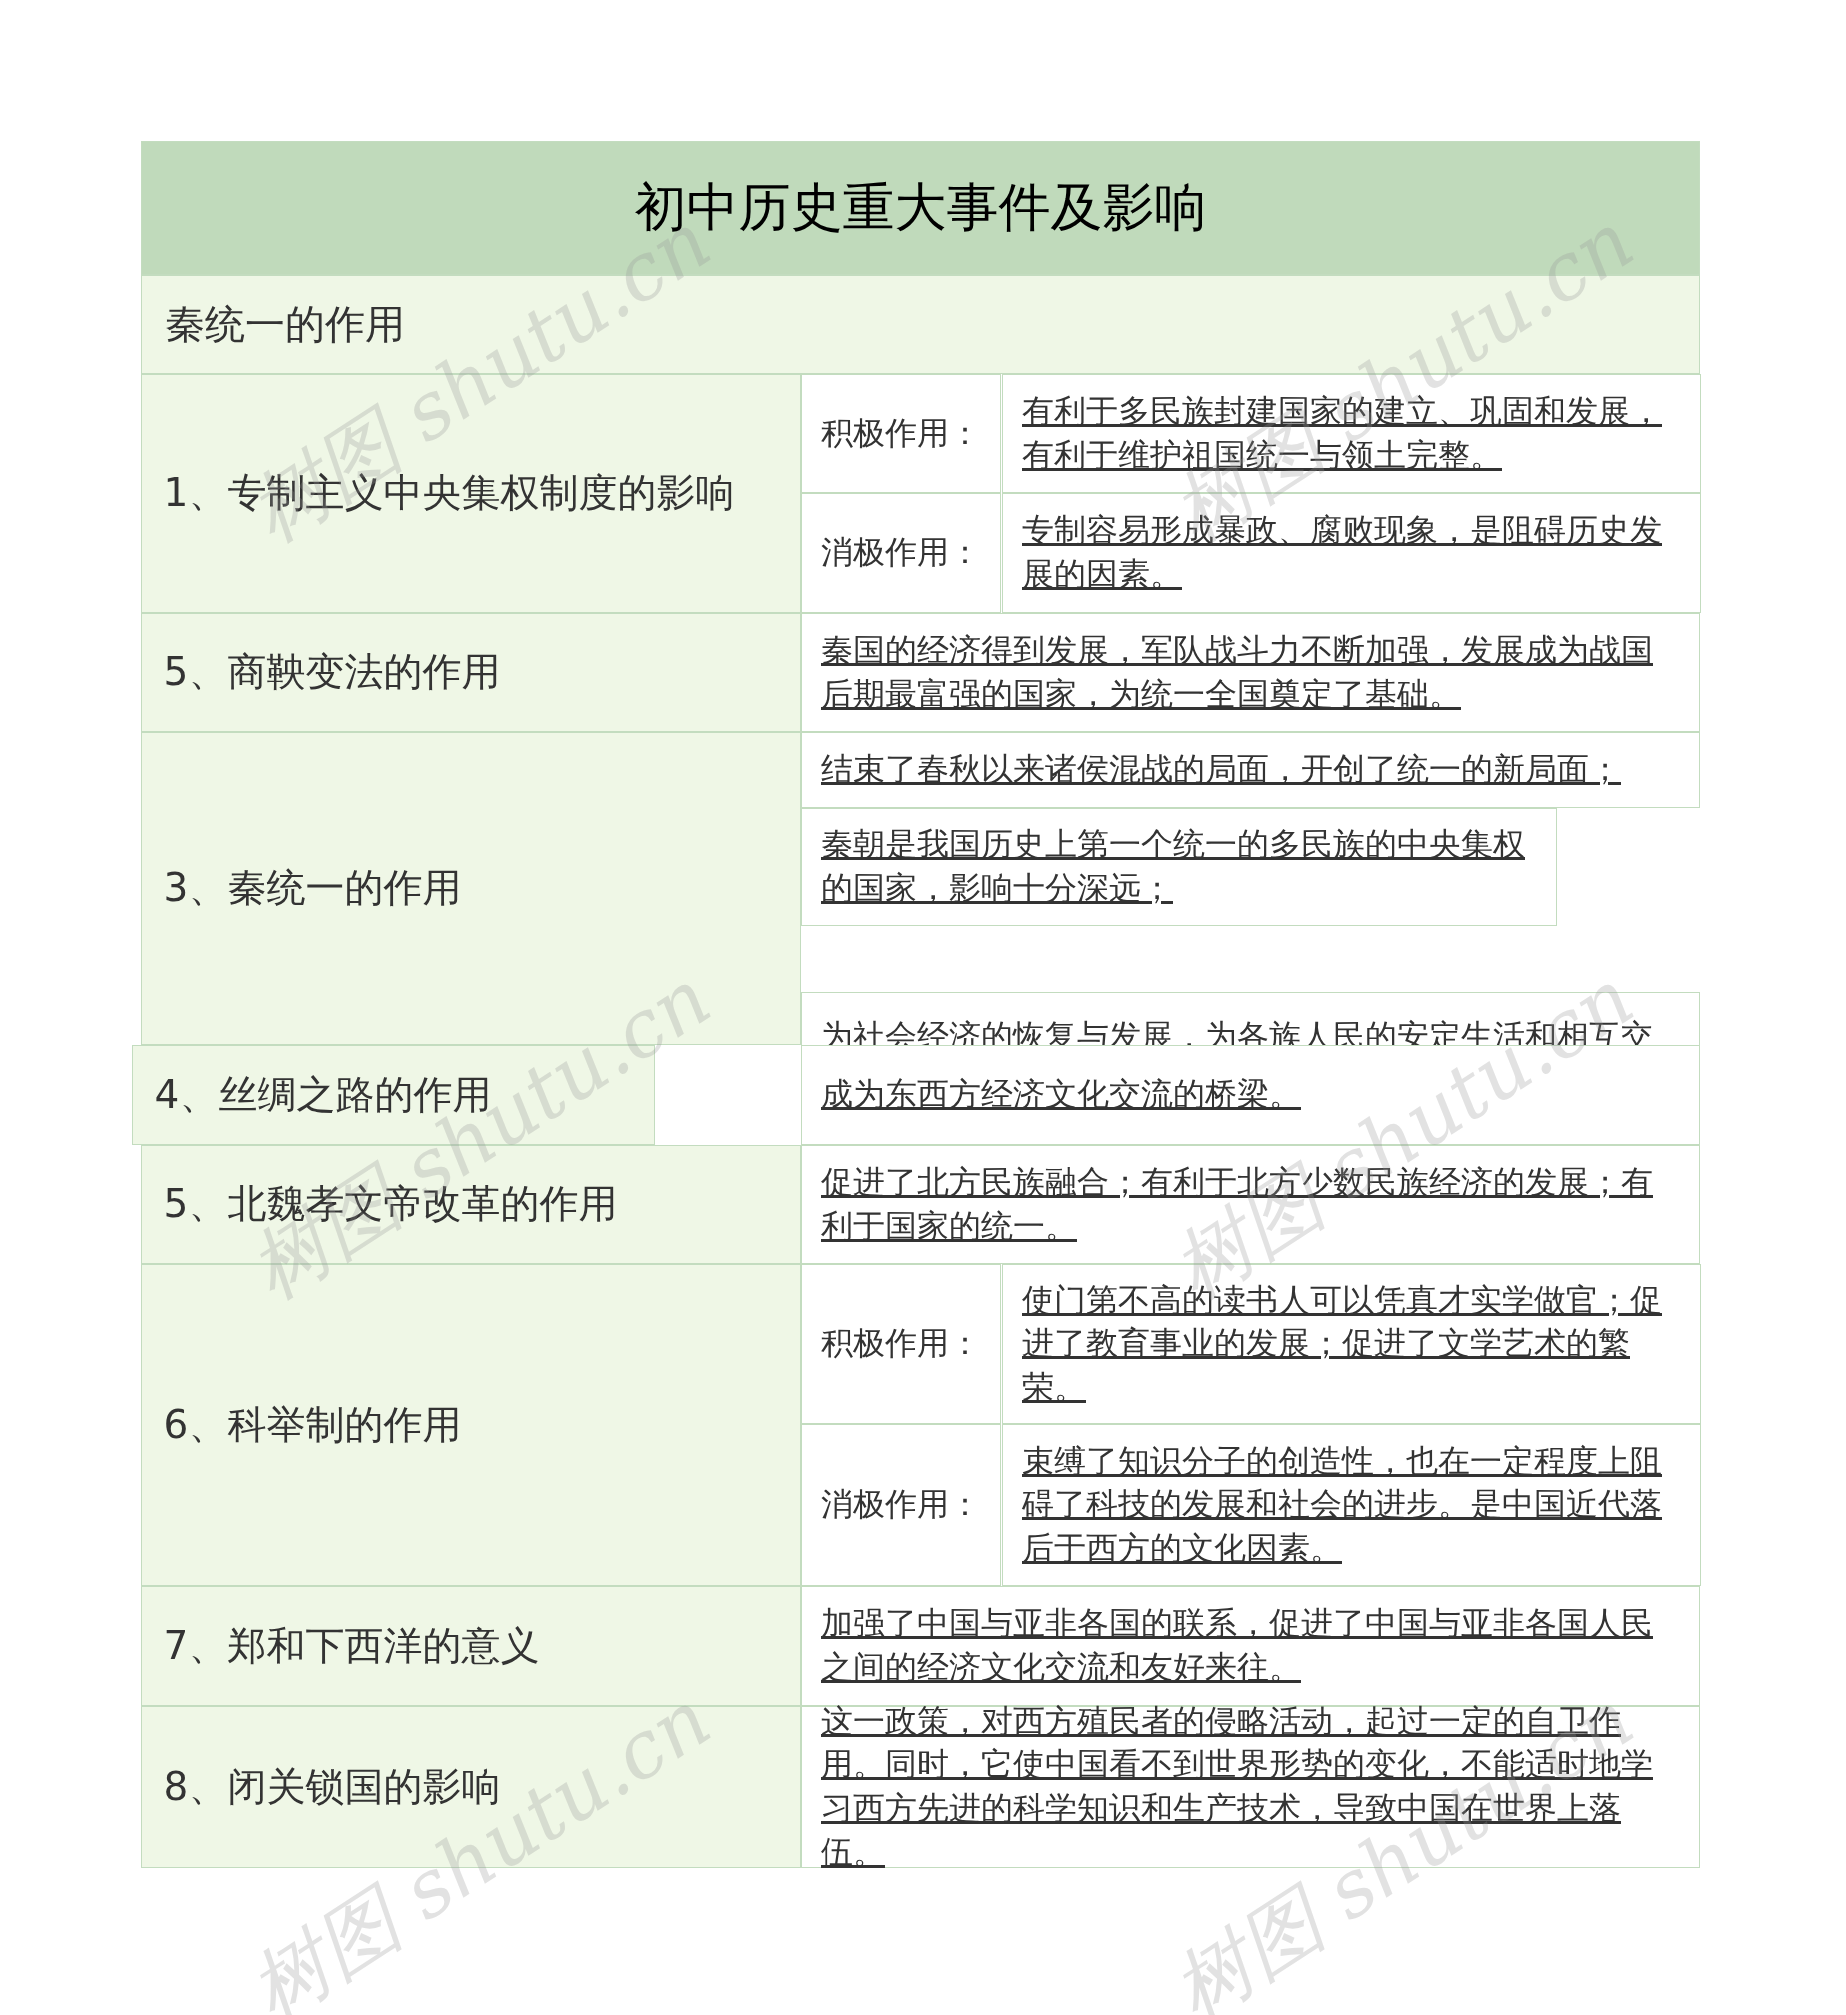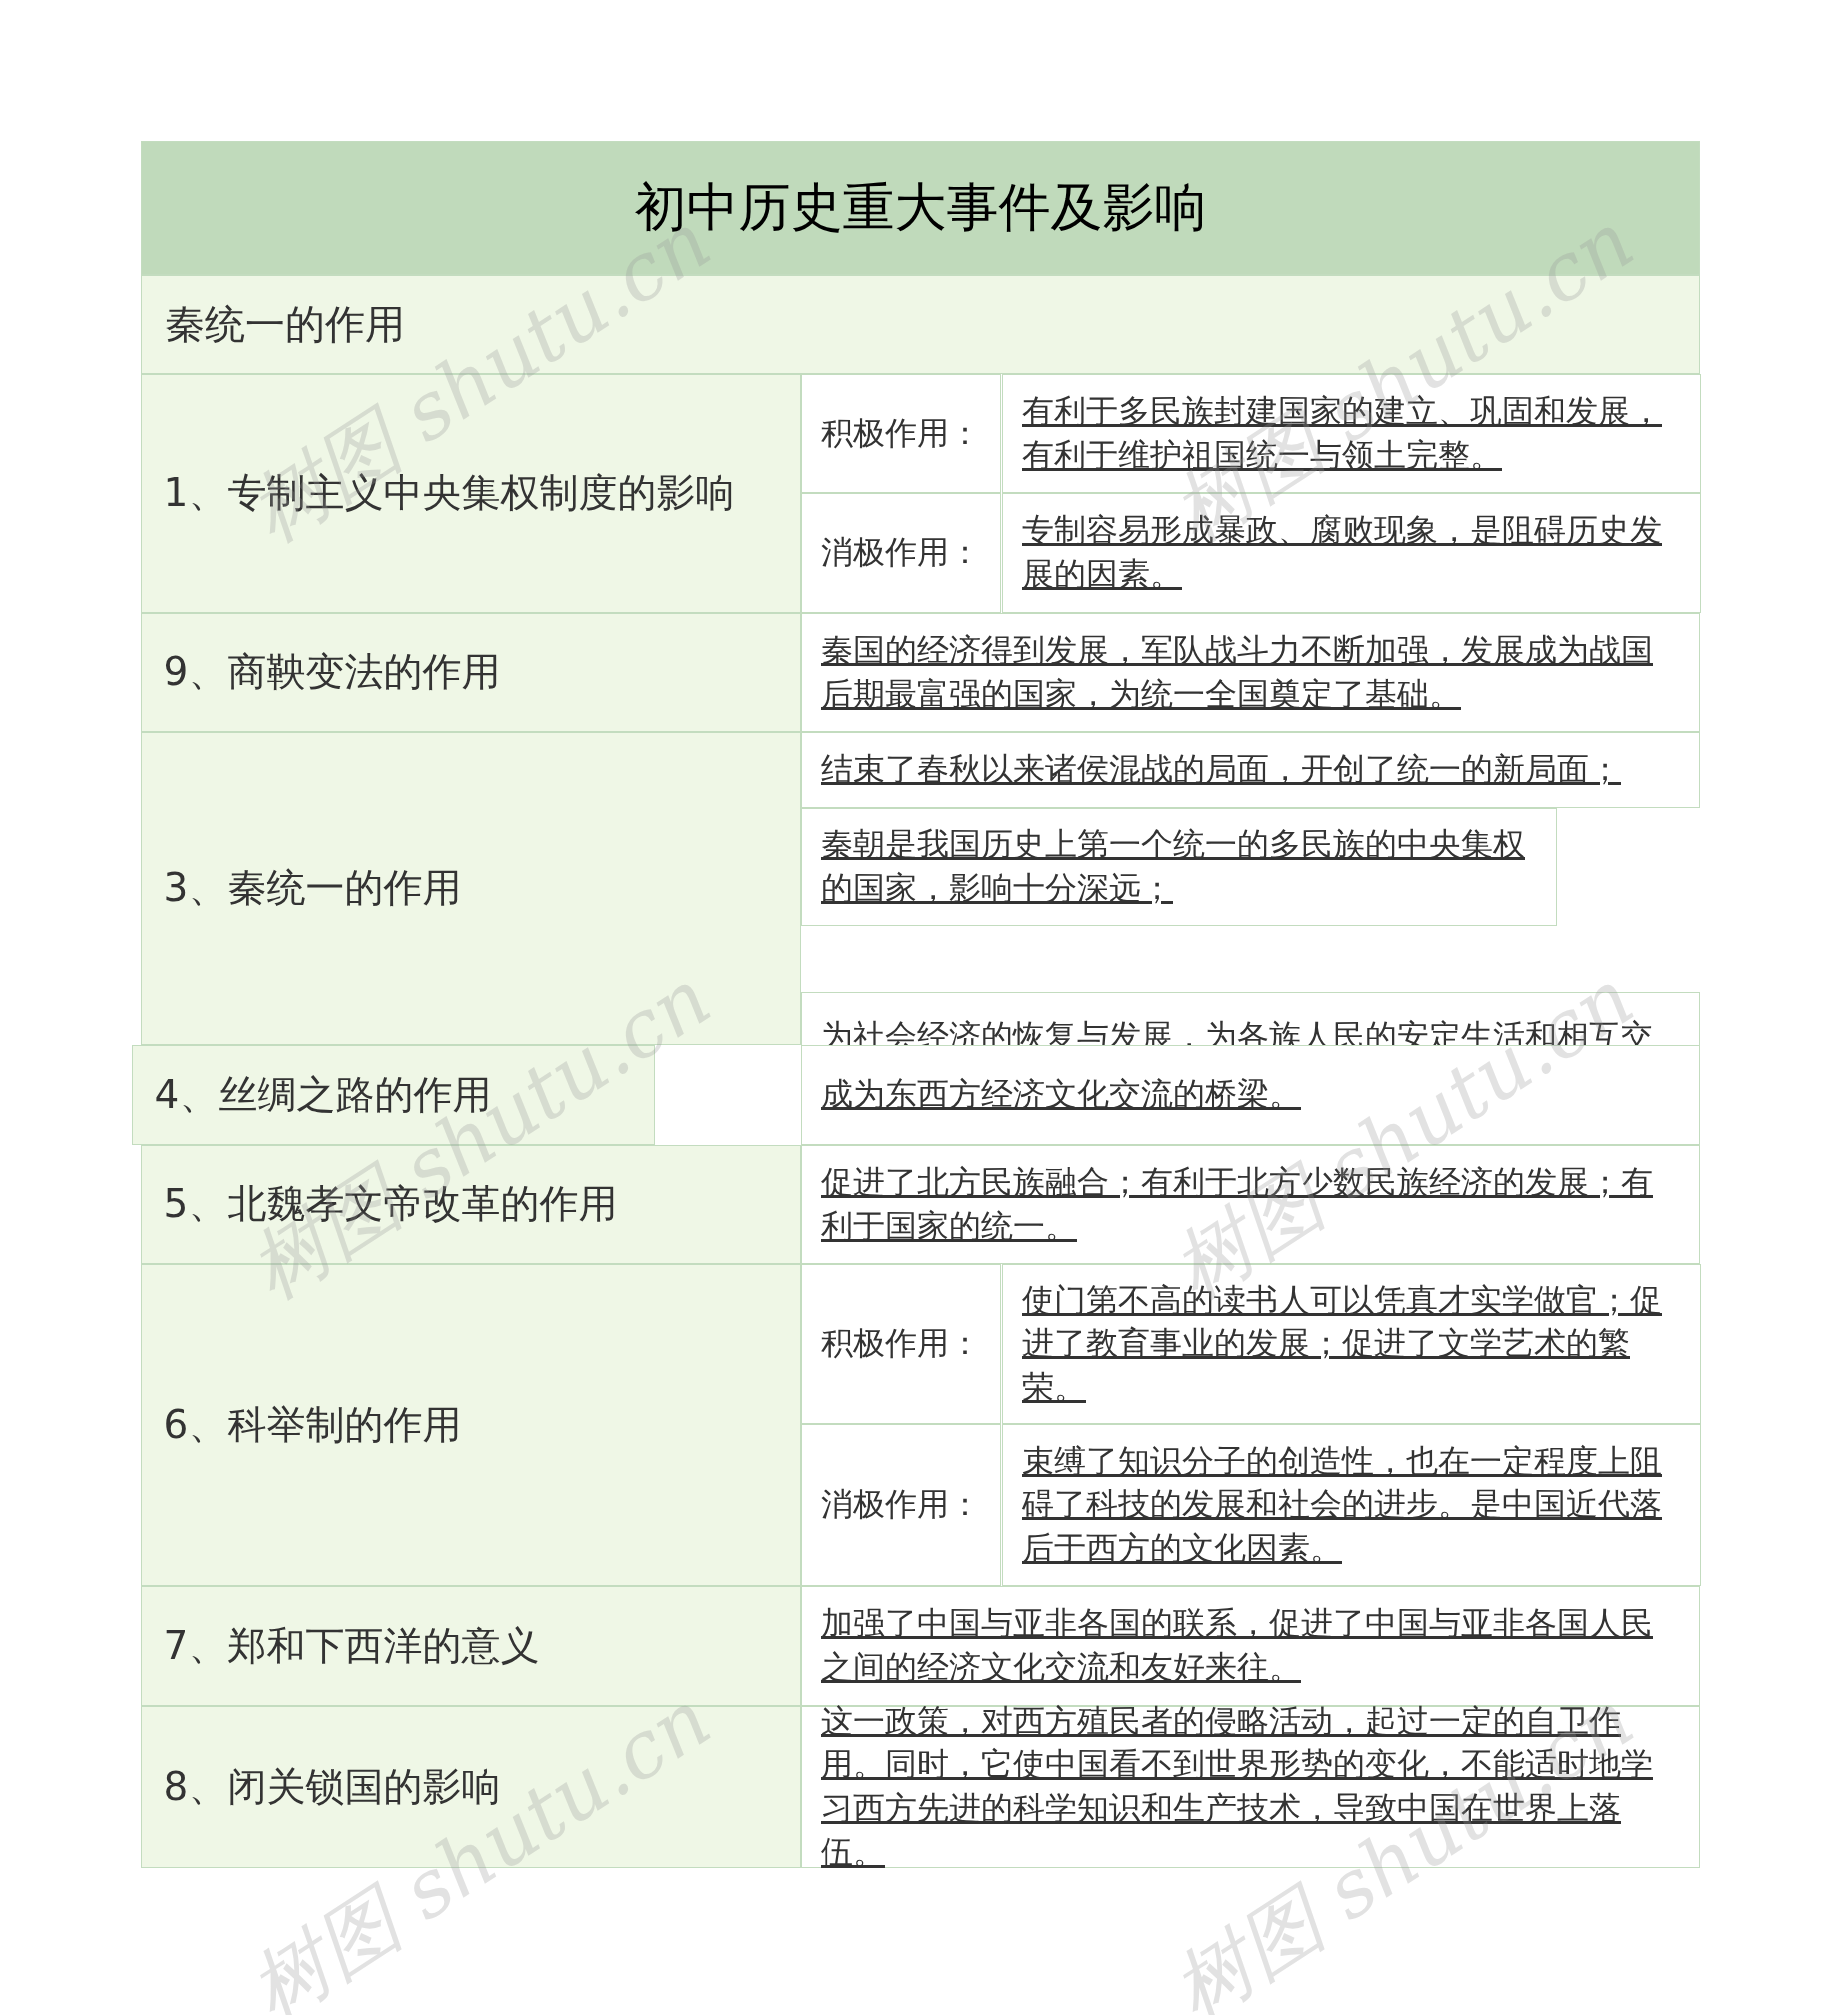--- a/index.html
+++ b/index.html
@@ -18,21 +18,21 @@
 <div>
   <div class="cell title" style="left:141px;top:141px;width:1559px;height:134px;">初中历史重大事件及影响</div>
   <div class="cell sec" style="left:141px;top:275px;width:1559px;height:99px;">秦统一的作用</div>
 
   <div class="cell evt" style="left:141px;top:374px;width:660px;height:239px;">1、专制主义中央集权制度的影响</div>
   <div class="cell lab" style="left:801px;top:374px;width:200px;height:119px;">积极作用：</div>
   <div class="cell txt" style="left:1002px;top:374px;width:699px;height:119px;">有利于多民族封建国家的建立、巩固和发展，有利于维护祖国统一与领土完整。</div>
   <div class="cell lab" style="left:801px;top:493px;width:200px;height:120px;">消极作用：</div>
   <div class="cell txt" style="left:1002px;top:493px;width:699px;height:120px;">专制容易形成暴政、腐败现象，是阻碍历史发展的因素。</div>
 
-  <div class="cell evt" style="left:141px;top:613px;width:660px;height:119px;">9、商鞅变法的作用</div>
+  <div class="cell evt" style="left:141px;top:613px;width:660px;height:119px;">5、商鞅变法的作用</div>
   <div class="cell txt" style="left:801px;top:613px;width:899px;height:119px;">秦国的经济得到发展，军队战斗力不断加强，发展成为战国后期最富强的国家，为统一全国奠定了基础。</div>
 
   <div class="cell evt" style="left:141px;top:732px;width:660px;height:313px;">3、秦统一的作用</div>
   <div class="cell txt" style="left:801px;top:732px;width:899px;height:76px;">结束了春秋以来诸侯混战的局面，开创了统一的新局面；</div>
   <div class="cell txt" style="left:801px;top:808px;width:756px;height:118px;">秦朝是我国历史上第一个统一的多民族的中央集权的国家，影响十分深远；</div>
   <div class="cell txt" style="left:801px;top:978px;width:899px;height:133px;margin-top:14px;">为社会经济的恢复与发展，为各族人民的安定生活和相互交往，提供了有利条件，符合各族人民的共同愿望。</div>
 
   <div class="cell evt" style="left:132px;top:1045px;width:523px;height:100px;">4、丝绸之路的作用</div>
   <div class="cell txt" style="left:801px;top:1045px;width:899px;height:100px;">成为东西方经济文化交流的桥梁。</div>
 

